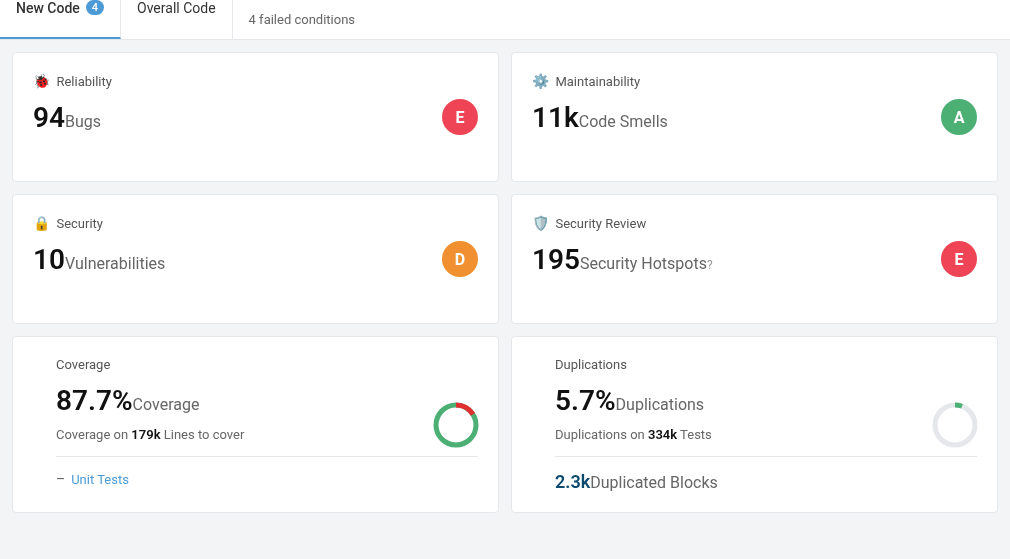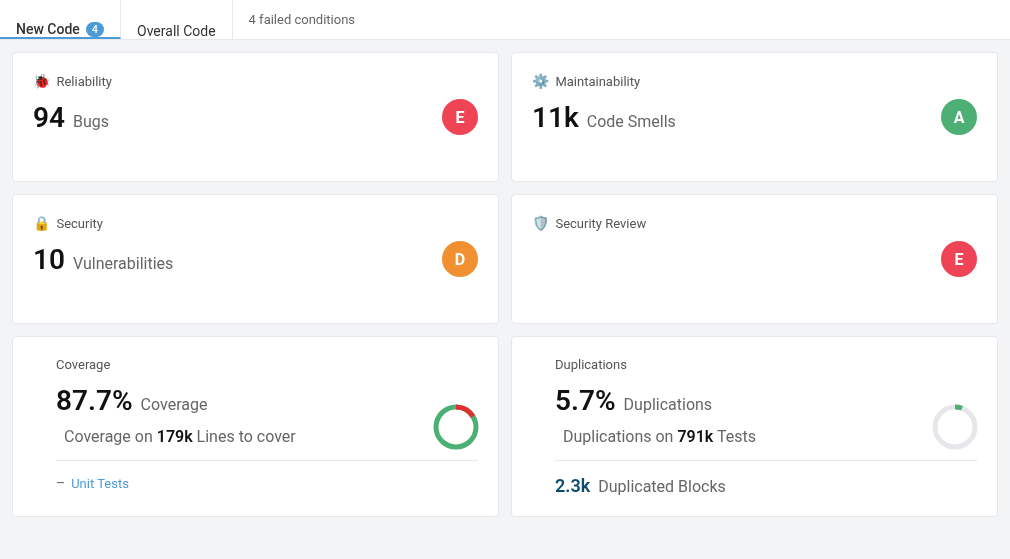--- a/index.html
+++ b/index.html
@@ -14,21 +14,21 @@
       align-items: center;
       background: #fff;
       border-bottom: 1px solid #e5e7eb;
       padding: 0 0;
       height: 40px;
     }
     .tab {
       padding: 0 16px;
       height: 100%;
       display: flex;
-      align-items: flex-end;
+      align-items: flex-start;
       font-size: 14px;
       cursor: pointer;
       border-right: 1px solid #e5e7eb;
       white-space: nowrap;
     }
     .tab.active {
       background: #fff;
       border-bottom: 2px solid #4c9bd6;
       font-weight: 500;
     }
@@ -70,21 +70,20 @@
       gap: 6px;
       margin-bottom: 12px;
     }
     .card-title .icon {
       font-size: 14px;
       color: #888;
     }
     .card-metric {
       display: flex;
       align-items: baseline;
-      gap: 8px;
     }
     .metric-value {
       font-size: 28px;
       font-weight: 600;
       color: #111;
     }
     .metric-label {
       font-size: 16px;
       color: #666;
     }
@@ -106,24 +105,23 @@
     .grade-e { background: #e45;  }
     .grade-a { background: #4caf73; }
     .grade-d { background: #f09030; }
 
     
     .coverage-card {
       min-height: 160px;
       padding-left: 43px;
     }
     .coverage-sub {
-      font-size: 16px;
+      font-size: 13px;
       color: #666;
       margin-top: 10px;
-      margin-left: 8px;
     }
     .coverage-sub strong {
       font-weight: 600;
       color: #111;
     }
     .coverage-divider {
       border: none;
       border-top: 1px solid #e5e7eb;
       margin: 14px 0;
     }
@@ -214,20 +212,25 @@
       <span class="metric-label">Vulnerabilities</span>
     </div>
     <div class="grade-badge grade-d">D</div>
   </div>
 
   <div class="card">
     <div class="card-title">
       <span class="icon">🛡️</span>
       <span>Security Review</span>
     </div>
+    <div class="card-metric">
+      <span class="metric-value">195</span>
+      <span class="metric-label">Security Hotspots</span>
+      <span style="font-size:12px;color:#999;cursor:pointer;">?</span>
+    </div>
     <div class="grade-badge grade-e">E</div>
   </div>
 
   <div class="card coverage-card">
     <div class="card-title">
       <span>Coverage</span>
     </div>
     <div class="card-metric">
       <span class="metric-value">87.7%</span>
       <span class="metric-label">Coverage</span>
@@ -254,21 +257,21 @@
   <div class="card coverage-card">
     <div class="card-title">
       <span>Duplications</span>
     </div>
     <div class="card-metric">
       <span class="metric-value">5.7%</span>
       <span class="metric-label">Duplications</span>
     </div>
     <div class="coverage-sub">
       <span>Duplications on</span>
-      <strong>791k</strong>
+      <strong>334k</strong>
       <span>Tests</span>
     </div>
     <hr class="coverage-divider">
     <div class="card-metric">
       <span class="dup-sub-value">2.3k</span>
       <span class="metric-label">Duplicated Blocks</span>
     </div>
 
     <div class="dup-donut-container">
       <svg class="donut-svg" viewBox="0 0 52 52">

